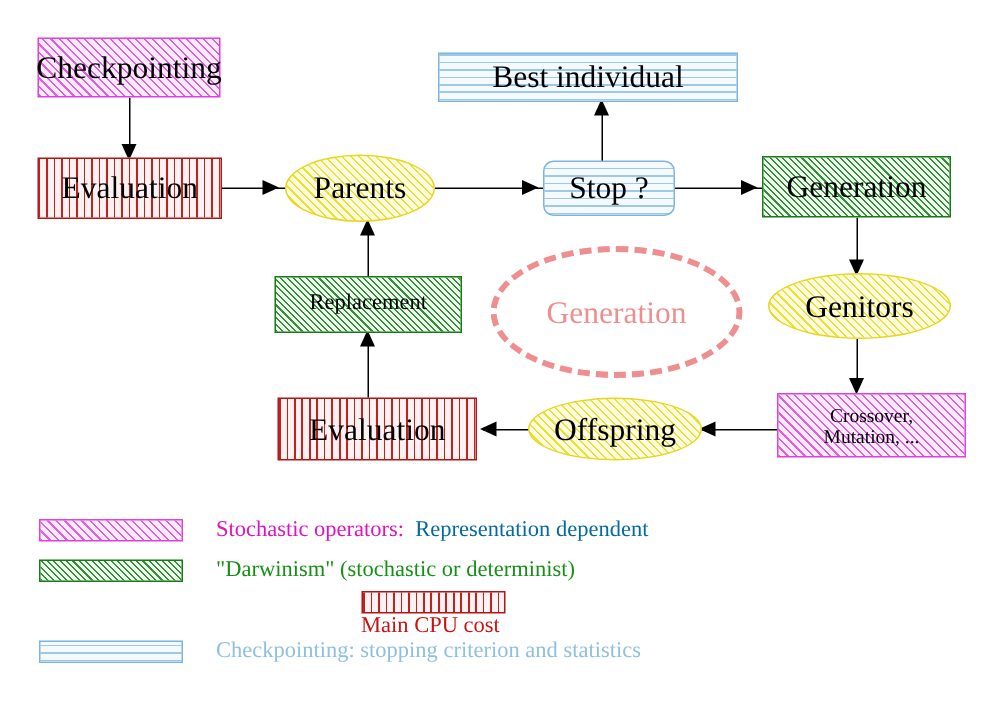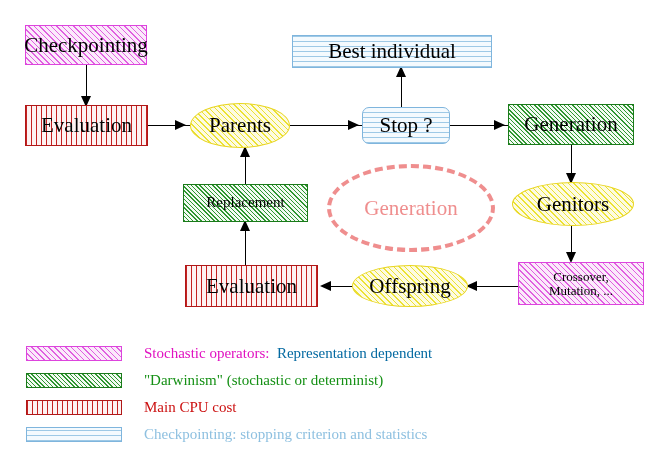--- a/index.html
+++ b/index.html
@@ -191,21 +191,21 @@
       <div class="legend-swatch hatch-magenta"></div>
       <span class="legend-text lt-magenta">Stochastic operators:</span>
       <span class="legend-text lt-gold">  Representation dependent</span>
     </div>
 
     <div class="legend-row" style="top:31px;">
       <div class="legend-swatch hatch-green"></div>
       <span class="legend-text lt-green">"Darwinism" (stochastic or determinist)</span>
     </div>
 
-    <div class="legend-row" style="top:58px;">
+    <div class="legend-row" style="top:58px;flex-direction:column;">
       <div class="legend-swatch hatch-red"></div>
       <span class="legend-text lt-red">Main CPU cost</span>
     </div>
 
     <div class="legend-row" style="top:85px;">
       <div class="legend-swatch hatch-blue"></div>
       <span class="legend-text lt-blue">Checkpointing: stopping criterion and statistics</span>
     </div>
 
   </div>

